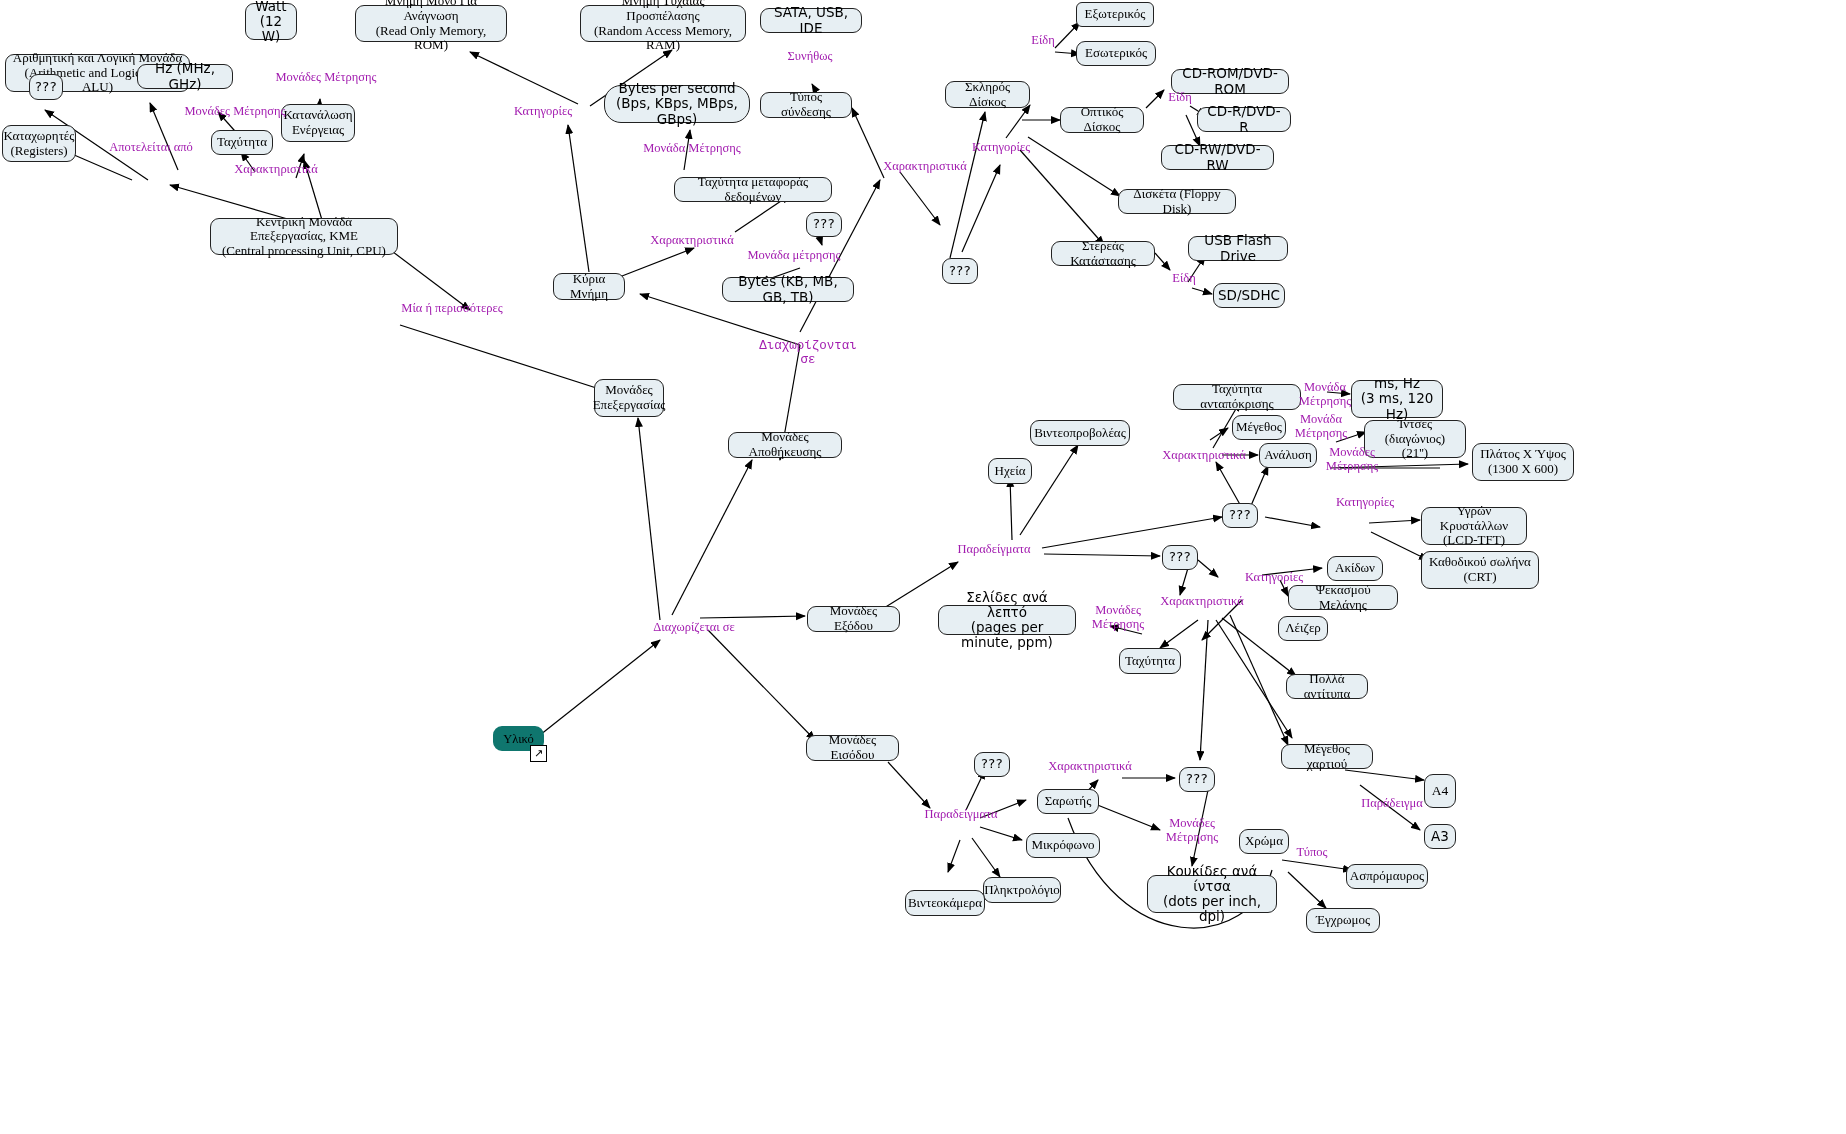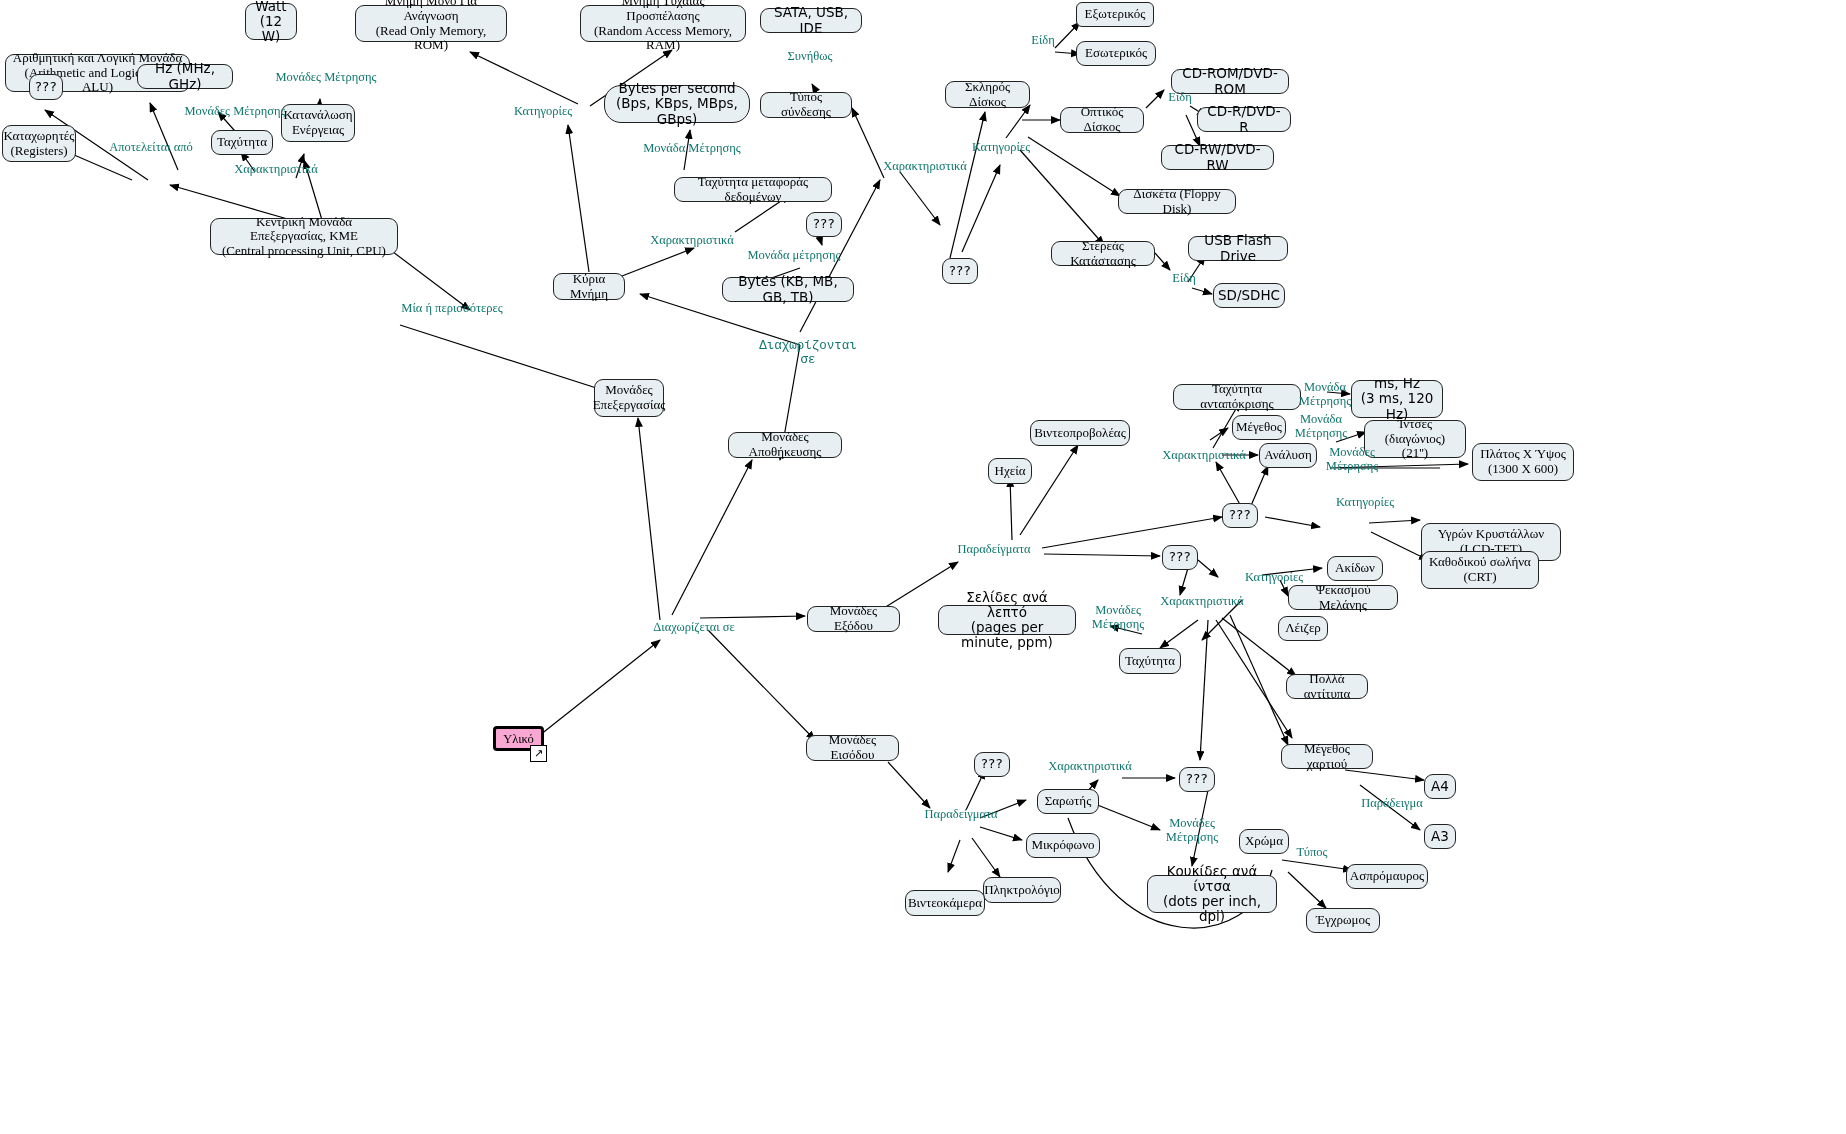--- a/index.html
+++ b/index.html
@@ -43,28 +43,28 @@
   .node.latin {
     font-family: "DejaVu Sans", "Liberation Sans", sans-serif;
     font-size: 13.5px;
   }
   .node.q {
     font-family: "DejaVu Sans", "Liberation Sans", sans-serif;
     font-size: 13px;
     letter-spacing: 0.5px;
   }
   .node.selected {
-    background: #f9a8d4;
-    border: 3px solid #000000;
-    border-radius: 4px;
+    background: #0f766e;
+    border: 3px solid #0f766e;
+    border-radius: 9px;
     font-size: 12.5px;
   }
   .linklabel {
     position: absolute;
-    color: #0f766e;
+    color: #a21caf;
     font-family: "Liberation Serif", "DejaVu Serif", serif;
     font-size: 12.5px;
     line-height: 1.1;
     text-align: center;
     white-space: pre-line;
     background: transparent;
     z-index: 6;
     pointer-events: none;
   }
   .cursor-badge {
@@ -246,37 +246,37 @@
   <div class="node" style="left:1173px; top:384px; width:128px; height:26px;">Ταχύτητα ανταπόκρισης</div>
   <div class="node latin" style="left:1351px; top:380px; width:92px; height:38px;">ms, Hz
 (3 ms, 120 Hz)</div>
   <div class="node" style="left:1232px; top:415px; width:54px; height:25px;">Μέγεθος</div>
   <div class="node" style="left:1364px; top:420px; width:102px; height:38px;">Ίντσες (διαγώνιος)
 (21'')</div>
   <div class="node" style="left:1259px; top:443px; width:58px; height:25px;">Ανάλυση</div>
   <div class="node" style="left:1472px; top:443px; width:102px; height:38px;">Πλάτος Χ Ύψος
 (1300 Χ 600)</div>
   <div class="node q" style="left:1222px; top:503px; width:36px; height:25px;">???</div>
-  <div class="node" style="left:1421px; top:507px; width:140px; height:38px;margin-top:16px;">Υγρών Κρυστάλλων
+  <div class="node" style="left:1421px; top:507px; width:106px; height:38px;">Υγρών Κρυστάλλων
 (LCD-TFT)</div>
   <div class="node" style="left:1421px; top:551px; width:118px; height:38px;">Καθοδικού σωλήνα
 (CRT)</div>
   <div class="node" style="left:988px; top:458px; width:44px; height:26px;">Ηχεία</div>
   <div class="node" style="left:1030px; top:420px; width:100px; height:26px;">Βιντεοπροβολέας</div>
 
   <div class="node q" style="left:1162px; top:545px; width:36px; height:25px;">???</div>
   <div class="node" style="left:1327px; top:556px; width:56px; height:25px;">Ακίδων</div>
   <div class="node" style="left:1288px; top:585px; width:110px; height:25px;">Ψεκασμού Μελάνης</div>
   <div class="node" style="left:1278px; top:616px; width:50px; height:25px;">Λέιζερ</div>
   <div class="node latin" style="left:938px; top:605px; width:138px; height:30px;">Σελίδες ανά λεπτό
 (pages per minute, ppm)</div>
   <div class="node" style="left:1119px; top:648px; width:62px; height:26px;">Ταχύτητα</div>
   <div class="node" style="left:1286px; top:674px; width:82px; height:25px;">Πολλά αντίτυπα</div>
   <div class="node" style="left:1281px; top:744px; width:92px; height:25px;">Μέγεθος χαρτιού</div>
-  <div class="node latin" style="left:1424px; top:774px; width:32px; height:25px;">A4</div>
+  <div class="node latin" style="left:1424px; top:774px; width:32px; height:34px;font-family:Liberation Serif, serif;">A4</div>
   <div class="node latin" style="left:1424px; top:824px; width:32px; height:25px;">A3</div>
   <div class="node q" style="left:1179px; top:767px; width:36px; height:25px;">???</div>
   <div class="node latin" style="left:1147px; top:875px; width:130px; height:38px;">Κουκίδες ανά ίντσα
 (dots per inch, dpi)</div>
   <div class="node" style="left:1239px; top:829px; width:50px; height:25px;">Χρώμα</div>
   <div class="node" style="left:1346px; top:864px; width:82px; height:25px;">Ασπρόμαυρος</div>
   <div class="node" style="left:1306px; top:908px; width:74px; height:25px;">Έγχρωμος</div>
 
   <div class="node q" style="left:974px; top:752px; width:36px; height:25px;">???</div>
   <div class="node" style="left:1037px; top:789px; width:62px; height:25px;">Σαρωτής</div>

